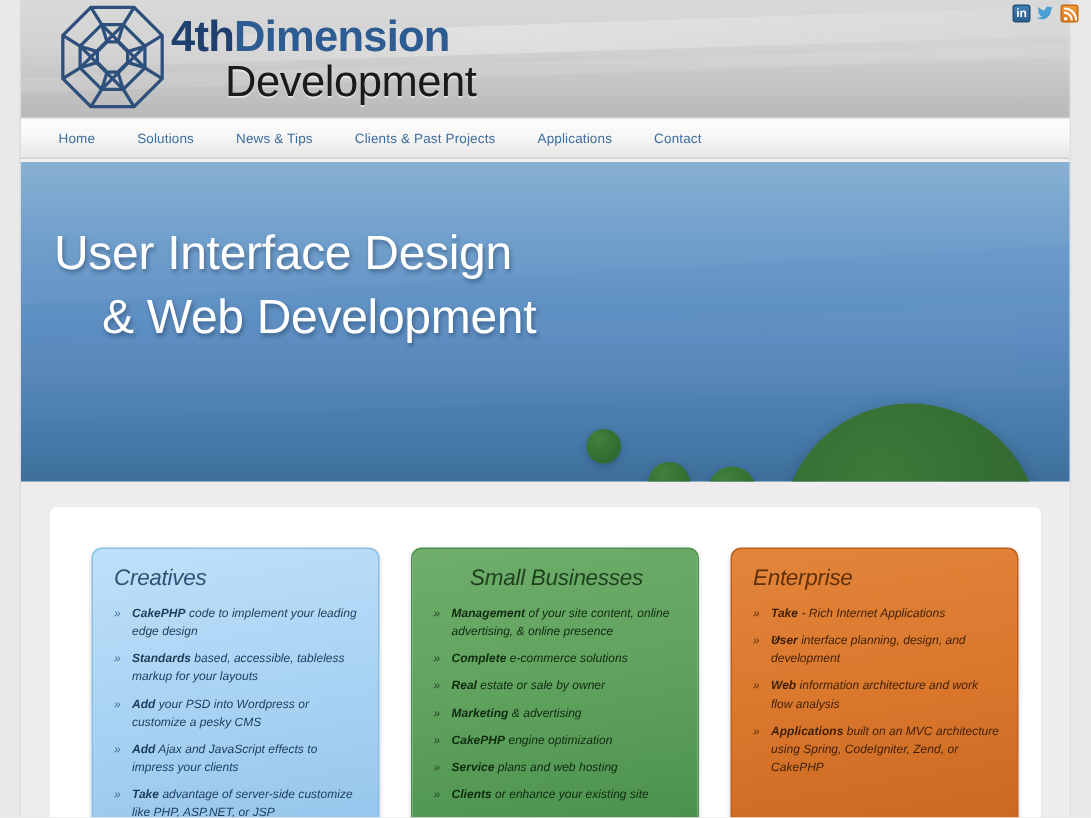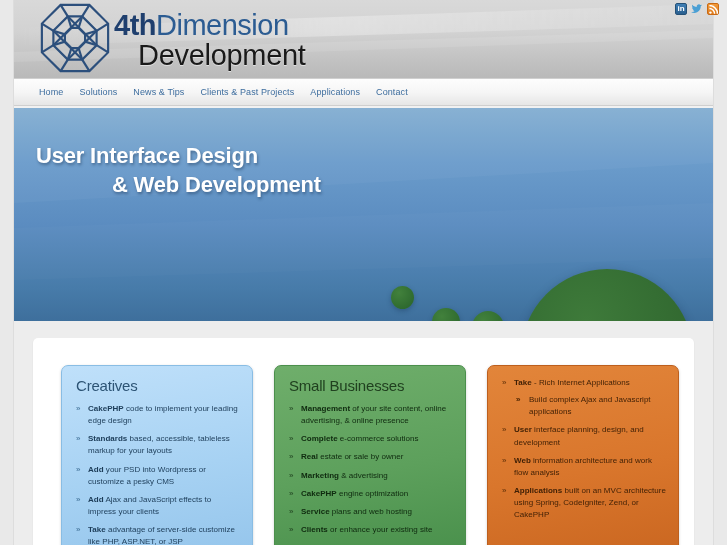--- a/index.html
+++ b/index.html
@@ -89,24 +89,24 @@
     padding-top: 4px;
   }
   .logo-line1 {
     font-size: 29px;
     letter-spacing: -0.5px;
     font-family: "Liberation Sans", sans-serif;
     display: block;
   }
   .logo-line1 .num4 { color: #1f3f6e; font-weight: 600; }
   .logo-line1 .th   { color: #1f3f6e; font-weight: 600; }
-  .logo-line1 .dim  { color: #2c5c92; font-weight: 400; }
+  .logo-line1 .dim  { color: #2c5c92; font-weight: 700; }
   .logo-line2 {
     display: block;
-    margin-left: 24px;
+    margin-left: 36px;
     margin-top: 1px;
     font-size: 29px;
     color: #1a1a1a;
     font-weight: 500;
     letter-spacing: -0.3px;
     text-shadow: 0 1px 0 rgba(255,255,255,.5);
   }
 
   
   .nav-bar {
@@ -116,21 +116,21 @@
     border-top: 1px solid #cfcfcf;
     border-bottom: 1px solid #cfcfcf;
     z-index: 12;
     display: flex;
     align-items: center;
     padding-left: 25px;
   }
   .nav-item {
     font-size: 9px;
     color: #3d6d9e;
-    margin-right: 16px;
+    margin-right: 28px;
     cursor: pointer;
     white-space: nowrap;
     letter-spacing: .1px;
   }
 
   
   .hero {
     position: absolute;
     left: 14px; top: 108px; width: 699px; height: 213px;
     background: linear-gradient(180deg, #84aed2 0%, #6b9ccb 25%, #5b8cc0 55%, #477ba9 85%, #3e6f9c 100%);
@@ -138,28 +138,28 @@
     z-index: 8;
   }
   .hero-sheen {
     position: absolute; inset: 0;
     opacity: .35;
   }
   .hero-title {
     position: absolute;
     left: 22px; top: 18px;
     color: #ffffff;
-    font-size: 22px;
-    font-weight: bold;
+    font-size: 32px;
+    font-weight: normal;
     letter-spacing: -0.2px;
     line-height: 1.32;
     text-shadow: 1px 2px 3px rgba(20,45,75,.45);
     z-index: 5;
   }
-  .hero-title .l2 { display:block; margin-left: 76px; }
+  .hero-title .l2 { display:block; margin-left: 32px; }
 
   .dot {
     position: absolute;
     background: radial-gradient(circle at 35% 30%, #42813c, #2f6b2f 70%, #2a5f2a 100%);
     border-radius: 50%;
     box-shadow: 0 2px 5px rgba(20,45,75,.35);
     z-index: 4;
   }
   .dot-1 { left: 377px; top: 178px; width: 23px; height: 23px; }
   .dot-2 { left: 418px; top: 200px; width: 28px; height: 28px; }
@@ -175,20 +175,21 @@
     z-index: 6;
     display: flex; align-items: center; justify-content: center;
   }
 
   
   .content-area {
     position: absolute;
     left: 14px; top: 321px; width: 699px; height: 224px;
     background: #ededed;
     z-index: 5;
+    font-style: italic;
   }
   .content-card {
     position: absolute;
     left: 19px; top: 17px; width: 661px; height: 300px;
     background: #ffffff;
     border-radius: 5px 5px 0 0;
     box-shadow: 0 1px 2px rgba(0,0,0,.07);
   }
   .columns {
     position: absolute;
@@ -215,21 +216,21 @@
     background: linear-gradient(170deg, #e2853a 0%, #d9762c 45%, #c35f1b 100%);
     border: 1px solid #bd5f1d;
   }
   .col-title {
     font-size: 15px;
     margin: 0 0 9px 2px;
     font-weight: normal;
     letter-spacing: -.2px;
   }
   .col-creatives .col-title { color: #2d5475; }
-  .col-small .col-title { color: #20401f; }
+  .col-small .col-title { color: #20401f; text-align: center; }
   .col-enterprise .col-title { color: #603009; }
 
   .bullets { list-style: none; margin: 0; padding: 0; }
   .bullets > li {
     position: relative;
     padding-left: 14px;
     margin-bottom: 6px;
     font-size: 8px;
     line-height: 1.52;
     letter-spacing: .02px;
@@ -392,26 +393,27 @@
             <li><span class="bl">»</span><b>Complete</b><span> e-commerce solutions</span></li>
             <li><span class="bl">»</span><b>Real</b><span> estate or sale by owner</span></li>
             <li><span class="bl">»</span><b>Marketing</b><span> &amp; advertising</span></li>
             <li><span class="bl">»</span><b>CakePHP</b><span> engine optimization</span></li>
             <li><span class="bl">»</span><b>Service</b><span> plans and web hosting</span></li>
             <li><span class="bl">»</span><b>Clients</b><span> or enhance your existing site</span></li>
           </ul>
         </div>
 
         <div class="col col-enterprise">
+          <h2 class="col-title">Enterprise</h2>
           <ul class="bullets">
             <li>
               <span class="bl">»</span><b>Take</b><span> - Rich Internet Applications</span>
               <ul class="sub-bullets">
                 <li><span class="bl">»</span></li>
-                <li><span class="bl">»</span><span>Build complex Ajax and Javascript applications</span></li>
+                <li><span class="bl">»</span></li>
               </ul>
             </li>
             <li><span class="bl">»</span><b>User</b><span> interface planning, design, and development</span></li>
             <li><span class="bl">»</span><b>Web</b><span> information architecture and work flow analysis</span></li>
             <li><span class="bl">»</span><b>Applications</b><span> built on an MVC architecture using Spring, CodeIgniter, Zend, or CakePHP</span></li>
           </ul>
         </div>
 
       </div>
     </div>

